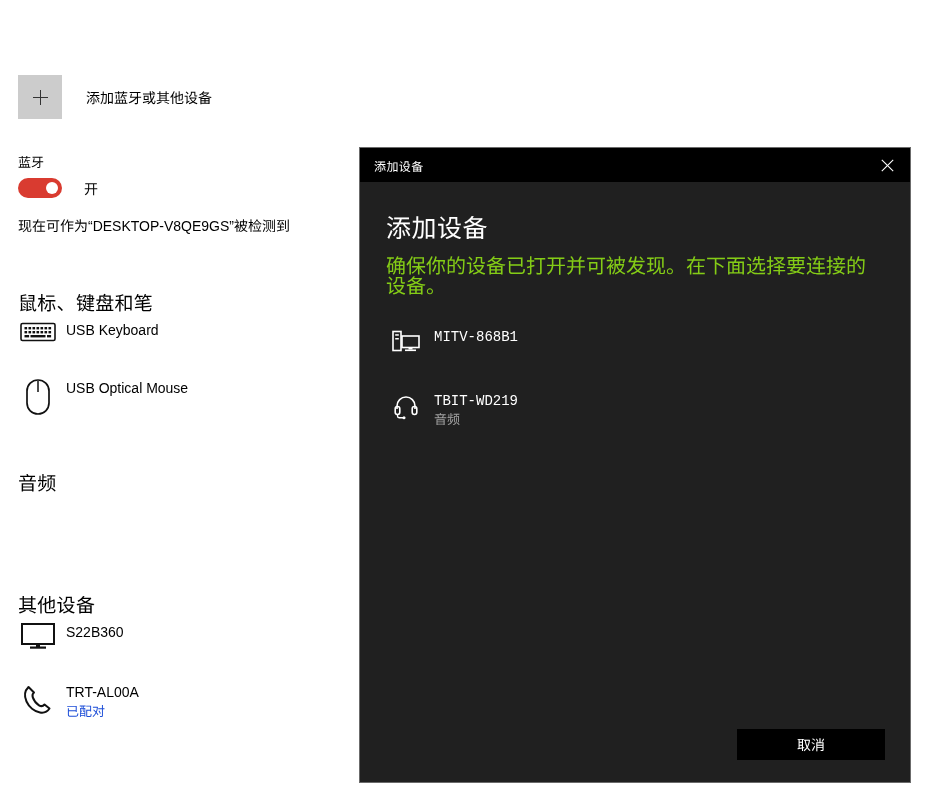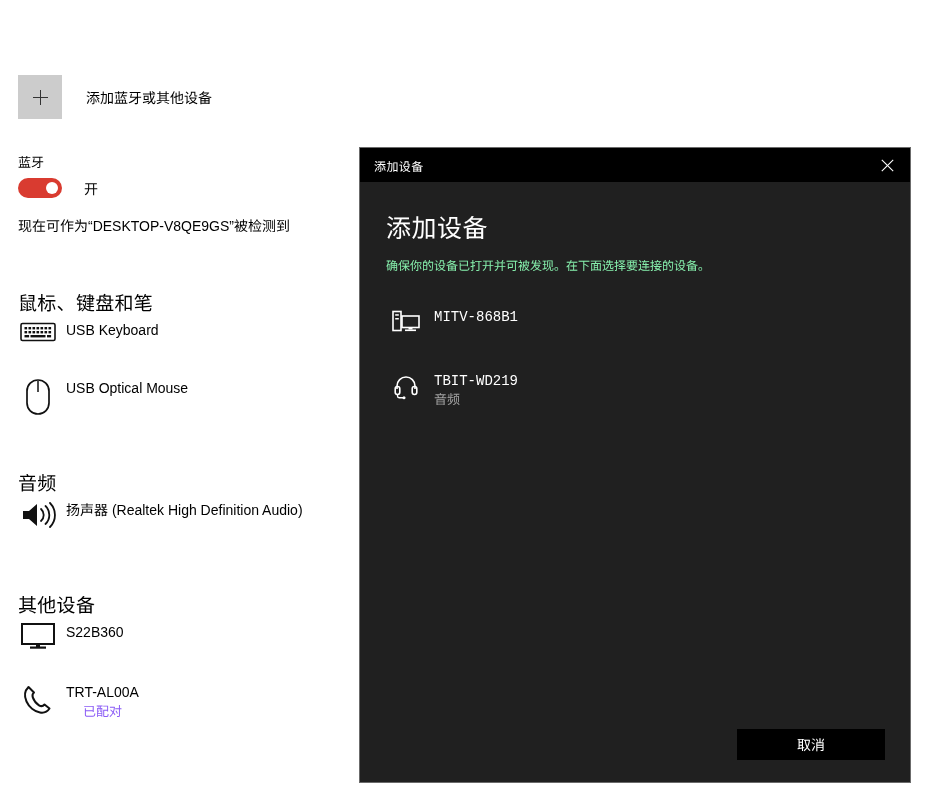--- a/index.html
+++ b/index.html
@@ -58,21 +58,21 @@
 
   
   .section-title {
     position: absolute; left: 18px; font-size: 19px; font-weight: 400;
     color: #000; letter-spacing: .3px;
   }
   .dev-row { position: absolute; left: 18px; display: flex; align-items: flex-start; }
   .dev-ico { width: 40px; flex: none; display:flex; align-items:center; justify-content:center; }
   .dev-text { margin-left: 8px; padding-top: 1px; }
   .dev-name { font-size: 14px; color: #000; line-height: 18px; }
-  .dev-sub  { font-size: 13px; color: #8b5cf6; line-height: 18px; margin-top: 2px; text-align: center; }
+  .dev-sub  { font-size: 13px; color: #1d4ed8; line-height: 18px; margin-top: 2px; }
 
   
   .dialog {
     position: absolute; left: 360px; top: 148px;
     width: 550px; height: 634px;
     background: #202020;
     box-shadow: 0 0 0 1px #6b6b6b;
     color: #ffffff;
     display: flex; flex-direction: column;
   }
@@ -80,21 +80,21 @@
     height: 34px; background: #000000; flex: none;
     display: flex; align-items: center; justify-content: space-between;
   }
   .dlg-titlebar-text { font-size: 12px; color: #ffffff; padding-left: 14px; letter-spacing: .4px; }
   .dlg-close {
     width: 46px; height: 34px; display:flex; align-items:center; justify-content:center;
     color: #ffffff; font-size: 14px; cursor: default;
   }
   .dlg-body { flex: 1; position: relative; padding: 30px 26px 0 26px; }
   .dlg-heading { font-size: 25px; font-weight: 400; color:#fff; letter-spacing:.5px; line-height: 32px; }
-  .dlg-sub { font-size: 12px; color: #86efac; margin-top: 12px; line-height: 20px; }
+  .dlg-sub { font-size: 20px; color: #84cc16; margin-top: 12px; line-height: 20px; }
 
   .dlg-list { margin-top: 26px; }
   .dlg-item {
     display: flex; align-items: flex-start; padding: 6px 0 6px 0; margin-bottom: 26px;
   }
   .dlg-ico { width: 40px; flex: none; display:flex; align-items:center; justify-content:center; padding-top:2px; }
   .dlg-itext { margin-left: 8px; font-family: Liberation Mono, monospace; }
   .dlg-iname { font-size: 14px; color: #ffffff; line-height: 18px; }
   .dlg-isub { font-size: 13px; color: #a0a0a0; line-height: 18px; margin-top: 2px; }
 
@@ -173,33 +173,20 @@
           </g>
         </svg>
       </div>
       <div class="dev-text">
         <div class="dev-name">USB Keyboard</div>
       </div>
     </div>
 
     <div class="section-title" style="top:468px;">音频</div>
 
-    <div class="dev-row" style="top:500px;">
-      <div class="dev-ico">
-        <svg width="36" height="30" viewBox="0 0 36 30" aria-hidden="true">
-          <path d="M3 11 h6 L17 4 v22 L9 19 H3 z" fill="#111"></path>
-          <path d="M21 9 a8 8 0 0 1 0 12" fill="none" stroke="#111" stroke-width="1.8" stroke-linecap="round"></path>
-          <path d="M25.5 6 a12.5 12.5 0 0 1 0 18" fill="none" stroke="#111" stroke-width="1.8" stroke-linecap="round"></path>
-          <path d="M30 3 a17 17 0 0 1 0 24" fill="none" stroke="#111" stroke-width="1.8" stroke-linecap="round"></path>
-        </svg>
-      </div>
-      <div class="dev-text">
-        <div class="dev-name">扬声器 (Realtek High Definition Audio)</div>
-      </div>
-    </div>
 
     <div class="section-title" style="top:590px;">其他设备</div>
 
     <div class="dev-row" style="top:622px;">
       <div class="dev-ico">
         <svg width="36" height="28" viewBox="0 0 36 28" aria-hidden="true">
           <rect x="2" y="2" width="32" height="20" fill="none" stroke="#111" stroke-width="2"></rect>
           <rect x="16" y="22" width="4" height="3" fill="#111"></rect>
           <rect x="10" y="24.5" width="16" height="2.2" fill="#111"></rect>
         </svg>

